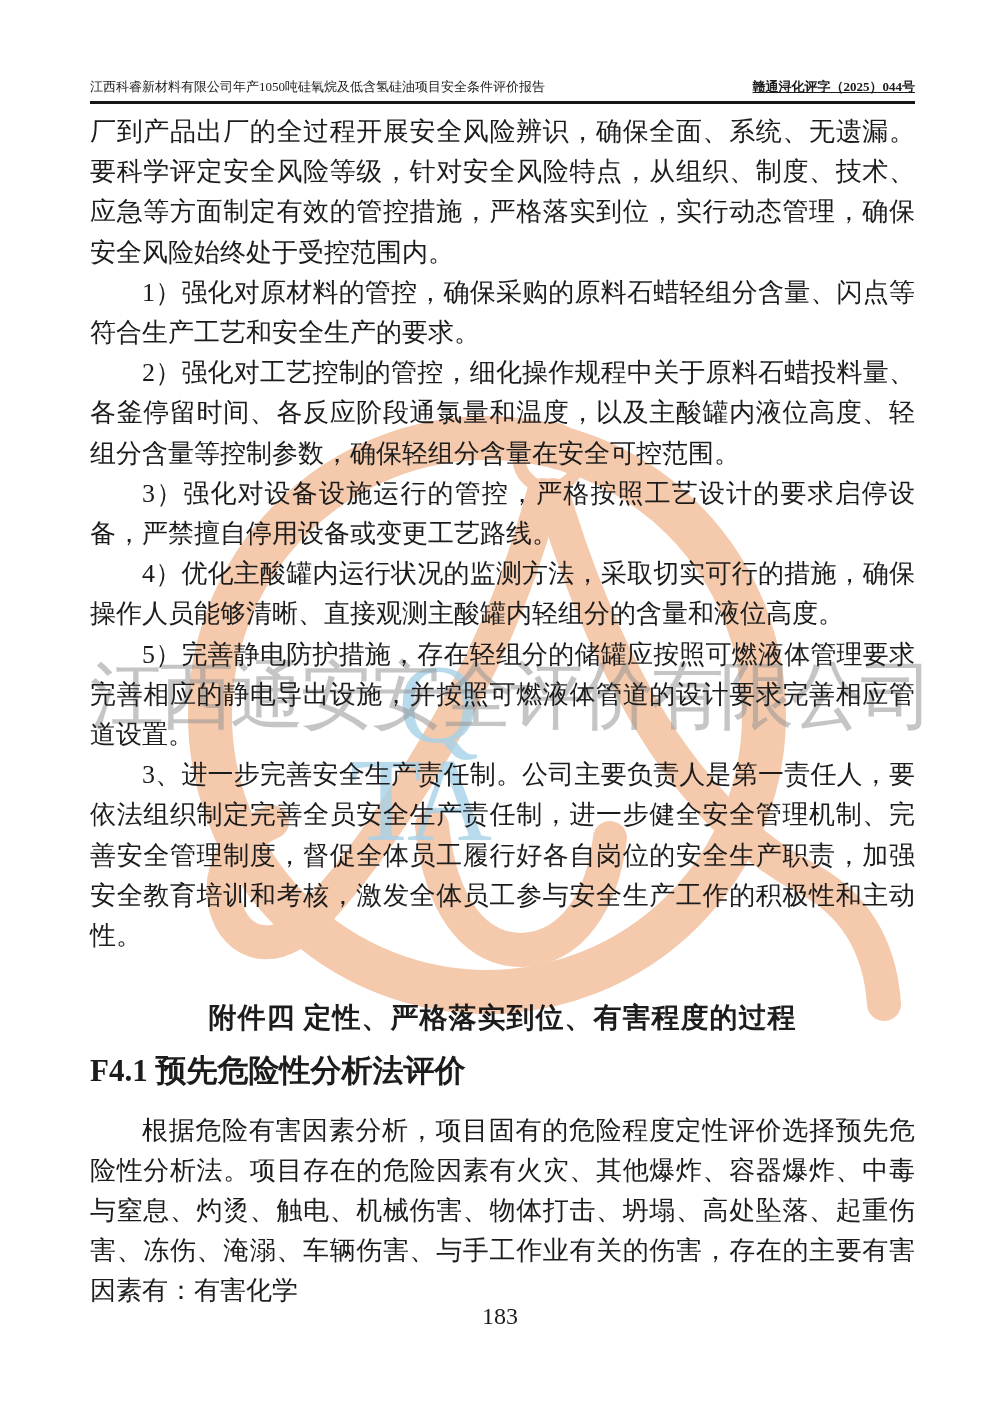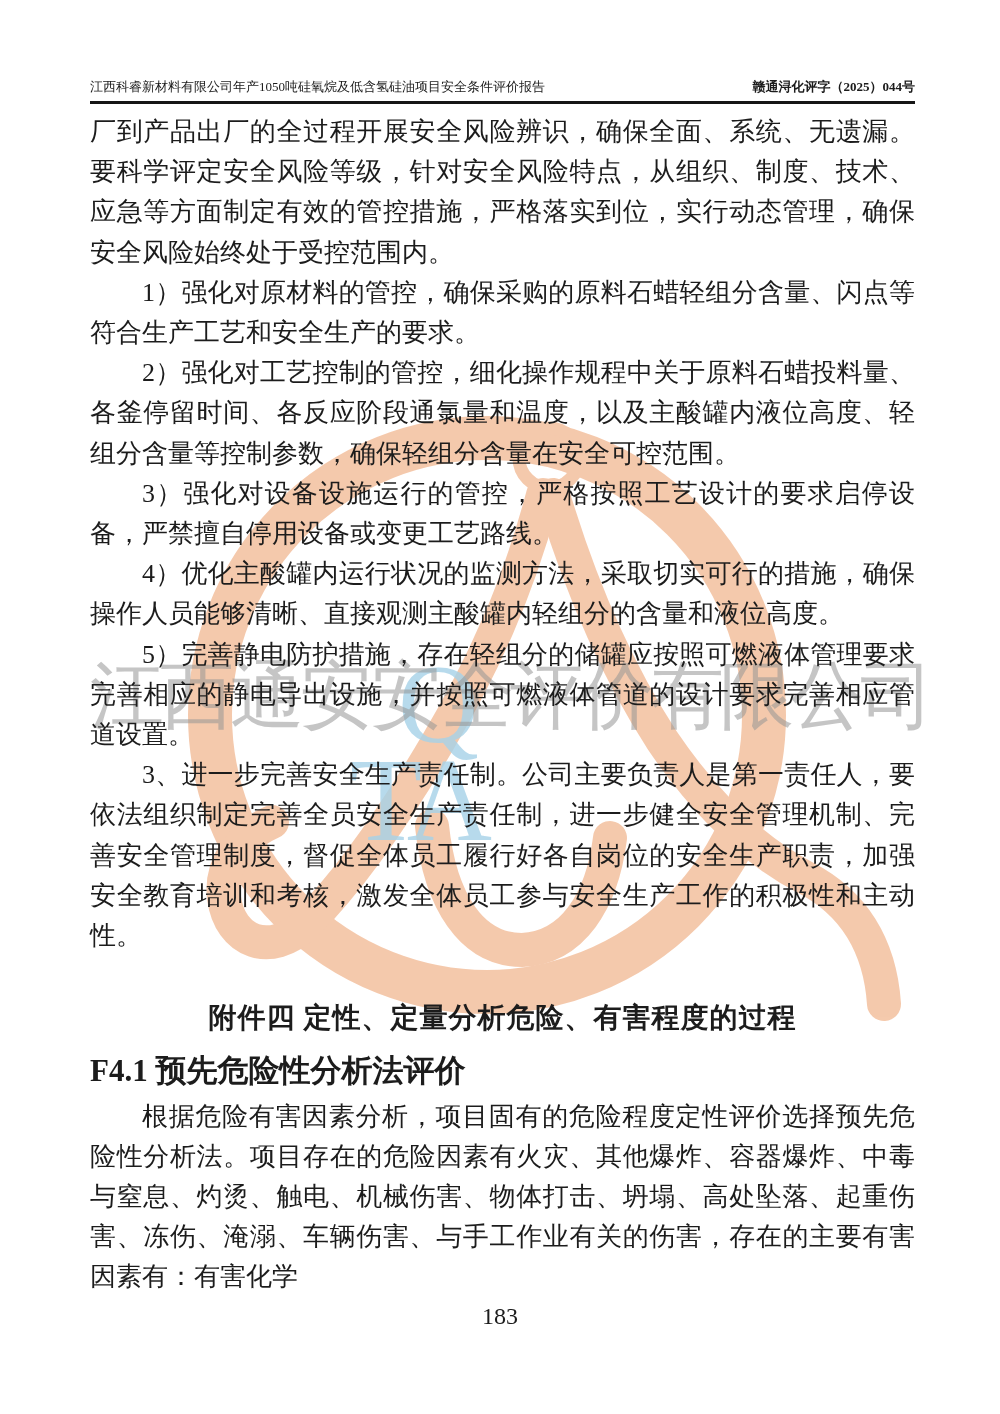--- a/index.html
+++ b/index.html
@@ -33,42 +33,42 @@
   
   .header {
     position:absolute; z-index:3;
     left:90px; right:85px; top:78px;
     display:flex; justify-content:space-between; align-items:flex-end;
     border-bottom:3px solid #161616;
     padding-bottom:5px;
     font-size:13px;
   }
   .header .left  { font-weight:400; }
-  .header .right { font-weight:600; }
+  .header .right { font-weight:600;text-decoration:underline; }
   
   .content {
     position:absolute; z-index:3;
     left:90px; right:85px; top:112px;
     font-size:26px; line-height:40.2px;
     text-align:justify; text-justify:inter-ideograph;
     text-align-last:left;
   }
   .para { text-indent:2em; }
   .para.no-indent { text-indent:0; }
   .appendix-heading {
     margin-top:42px;
     text-align:center; text-align-last:center;
     font-size:28px; font-weight:700;
     letter-spacing:1px;
   }
   .appendix-subheading {
     margin-top:13px;
     font-size:31px; font-weight:700;
   }
-  .appendix-para { margin-top:5px; text-indent:2em; }
+  .appendix-para { margin-top:19px; text-indent:2em; }
   
   .footer {
     position:absolute; z-index:3;
     left:0; right:0; top:1303px;
     text-align:center;
     font-size:24px;
   }
 </style>
 </head>
 <body>
@@ -97,20 +97,20 @@
 
   <div class="content">
     <p class="para no-indent">厂到产品出厂的全过程开展安全风险辨识，确保全面、系统、无遗漏。要科学评定安全风险等级，针对安全风险特点，从组织、制度、技术、应急等方面制定有效的管控措施，严格落实到位，实行动态管理，确保安全风险始终处于受控范围内。</p>
     <p class="para">1）强化对原材料的管控，确保采购的原料石蜡轻组分含量、闪点等符合生产工艺和安全生产的要求。</p>
     <p class="para">2）强化对工艺控制的管控，细化操作规程中关于原料石蜡投料量、各釜停留时间、各反应阶段通氯量和温度，以及主酸罐内液位高度、轻组分含量等控制参数，确保轻组分含量在安全可控范围。</p>
     <p class="para">3）强化对设备设施运行的管控，严格按照工艺设计的要求启停设备，严禁擅自停用设备或变更工艺路线。</p>
     <p class="para">4）优化主酸罐内运行状况的监测方法，采取切实可行的措施，确保操作人员能够清晰、直接观测主酸罐内轻组分的含量和液位高度。</p>
     <p class="para">5）完善静电防护措施，存在轻组分的储罐应按照可燃液体管理要求完善相应的静电导出设施，并按照可燃液体管道的设计要求完善相应管道设置。</p>
     <p class="para">3、进一步完善安全生产责任制。公司主要负责人是第一责任人，要依法组织制定完善全员安全生产责任制，进一步健全安全管理机制、完善安全管理制度，督促全体员工履行好各自岗位的安全生产职责，加强安全教育培训和考核，激发全体员工参与安全生产工作的积极性和主动性。</p>
 
-    <div class="appendix-heading">附件四 定性、定量分析危险、有害程度的过程</div>
+    <div class="appendix-heading">附件四 定性、严格落实到位、有害程度的过程</div>
     <div class="appendix-subheading">F4.1 预先危险性分析法评价</div>
     <p class="appendix-para">根据危险有害因素分析，项目固有的危险程度定性评价选择预先危险性分析法。项目存在的危险因素有火灾、其他爆炸、容器爆炸、中毒与窒息、灼烫、触电、机械伤害、物体打击、坍塌、高处坠落、起重伤害、冻伤、淹溺、车辆伤害、与手工作业有关的伤害，存在的主要有害因素有：有害化学</p>
   </div>
 
   <div class="footer">183</div>
 
 </div>
 
 </body></html>

